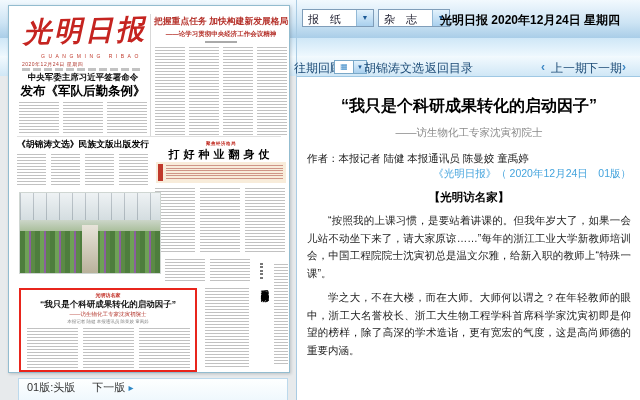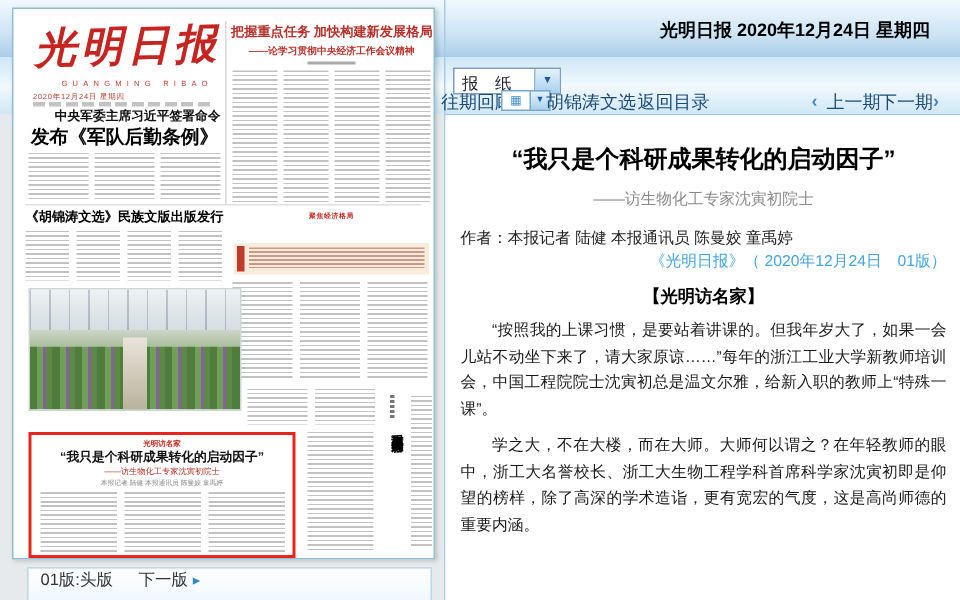--- a/index.html
+++ b/index.html
@@ -48,21 +48,21 @@
                 background:repeating-linear-gradient(90deg,#9a9a9a 0 8px,transparent 8px 11px);opacity:.6;}
   .vline1{position:absolute;left:141px;top:8px;width:1px;height:122px;background:#d8d8d8;}
   .hr1{position:absolute;left:8px;top:130px;width:264px;height:1px;background:#e0e0e0;}
 
   .np-lead{position:absolute;left:145px;top:10px;width:134px;text-align:center;
            font-size:8.8px;font-weight:bold;color:#b5312a;white-space:nowrap;}
   .np-lead-sub{position:absolute;left:145px;top:24px;width:134px;text-align:center;
            font-size:6.5px;font-weight:bold;color:#b5312a;white-space:nowrap;}
   .np-lead-tiny{position:absolute;left:196px;top:35px;width:32px;height:2px;background:#aaa;}
 
-  .np-cmc-k{position:absolute;left:10px;top:66px;width:128px;text-align:right;
+  .np-cmc-k{position:absolute;left:10px;top:66px;width:128px;text-align:center;
             font-size:8.5px;font-weight:bold;color:#111;white-space:nowrap;}
   .np-cmc{position:absolute;left:8px;top:77px;width:132px;text-align:center;
           font-size:12.5px;font-weight:bold;color:#000;white-space:nowrap;}
   .np-hu{position:absolute;left:8px;top:133px;width:132px;text-align:center;
          font-size:8.8px;font-weight:bold;color:#000;white-space:nowrap;}
 
   .np-seed-tag{position:absolute;left:146px;top:135px;width:132px;text-align:center;
                font-size:4.5px;color:#c0291f;font-weight:bold;letter-spacing:.5px;}
   .np-seed{position:absolute;left:146px;top:141px;width:132px;text-align:center;
            font-size:11px;font-weight:bold;letter-spacing:4px;color:#000;white-space:nowrap;}
@@ -126,22 +126,26 @@
 
 <div class="screen">
 
   <div class="band1"></div>
   <div class="band2"></div>
   <div class="navrow"></div>
   <div class="leftbg"></div>
   <div class="rightbg"></div>
   <div class="divider"></div>
 
-  <div class="select" style="left:302px;margin-top:36px;">
+  <div class="select" style="left:302px;">
     <span class="sel-text">报 纸</span>
+    <span class="sel-btn">▼</span>
+  </div>
+  <div class="select" style="left:378px;">
+    <span class="sel-text">杂 志</span>
     <span class="sel-btn">▼</span>
   </div>
   <div class="issue-label">光明日报 2020年12月24日 星期四</div>
 
   <span class="navitem" style="left:294px;">往期回顾</span>
   <span class="picker"><span class="pick-box">▦</span><span class="pick-btn">▼</span></span>
   <span class="navitem" style="left:364px;">胡锦涛文选</span>
   <span class="navitem" style="left:425px;">返回目录</span>
   <span class="navitem chv" style="left:541px;">‹</span>
   <span class="navitem" style="left:551px;">上一期</span>
@@ -170,20 +174,21 @@
     <div class="fill" style="left:54px;top:96px;width:40px;height:32px;"></div>
     <div class="fill" style="left:98px;top:96px;width:40px;height:32px;"></div>
 
     <div class="np-hu">《胡锦涛文选》民族文版出版发行</div>
     <div class="fill" style="left:8px;top:148px;width:29px;height:33px;"></div>
     <div class="fill" style="left:42px;top:148px;width:29px;height:33px;"></div>
     <div class="fill" style="left:76px;top:148px;width:29px;height:33px;"></div>
     <div class="fill" style="left:110px;top:148px;width:29px;height:33px;"></div>
 
     <div class="np-seed-tag">聚焦经济格局</div>
+    <div class="np-seed">打好种业翻身仗</div>
     <div class="np-pink">
       <div class="np-pink-label"></div>
       <div class="np-pink-lines"></div>
     </div>
     <div class="fill" style="left:146px;top:182px;width:40px;height:66px;"></div>
     <div class="fill" style="left:191px;top:182px;width:40px;height:66px;"></div>
     <div class="fill" style="left:236px;top:182px;width:40px;height:66px;"></div>
     <div class="fill" style="left:156px;top:253px;width:40px;height:24px;"></div>
     <div class="fill" style="left:201px;top:253px;width:40px;height:24px;"></div>
 

